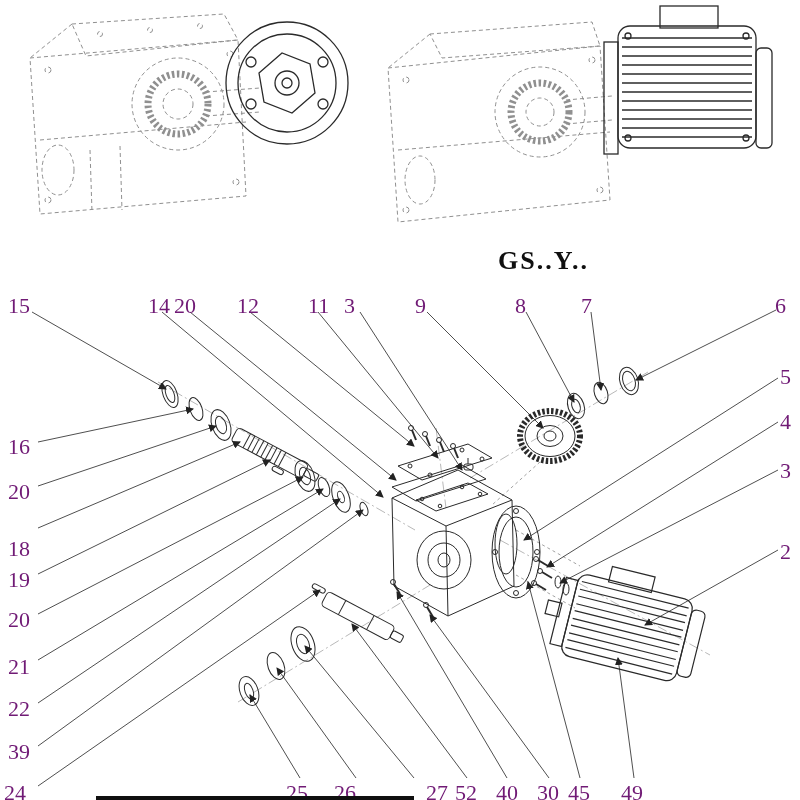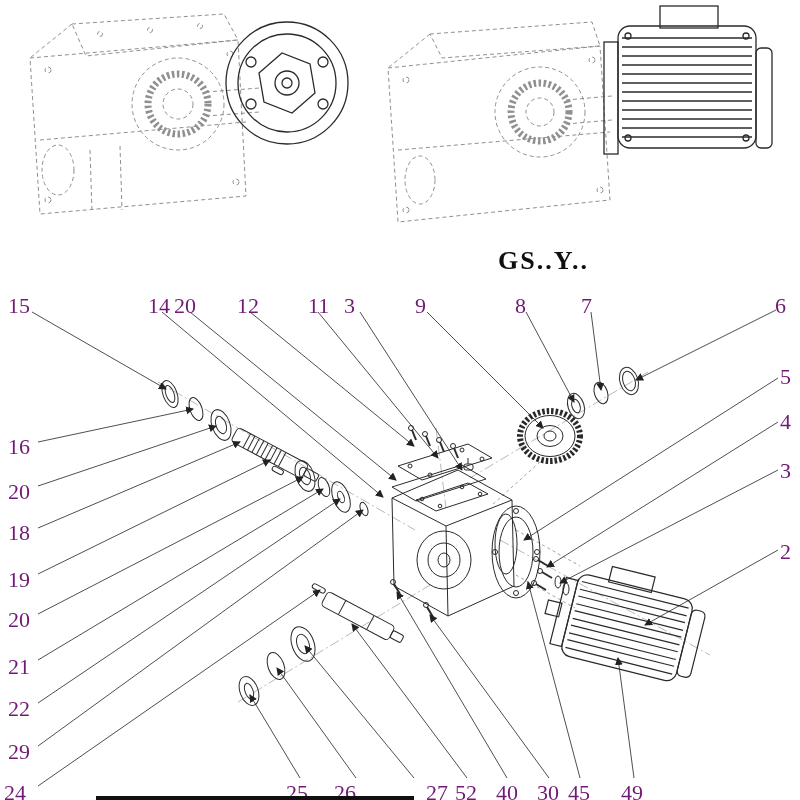--- a/index.html
+++ b/index.html
@@ -337,26 +337,26 @@
   <div class="co" style="left:415px;top:287px">9</div>
   <div class="co" style="left:515px;top:287px">8</div>
   <div class="co" style="left:581px;top:287px">7</div>
   <div class="co" style="left:775px;top:287px">6</div>
   <div class="co" style="left:780px;top:358px">5</div>
   <div class="co" style="left:780px;top:403px">4</div>
   <div class="co" style="left:780px;top:452px">3</div>
   <div class="co" style="left:780px;top:533px">2</div>
   <div class="co" style="left:8px;top:428px">16</div>
   <div class="co" style="left:8px;top:473px">20</div>
-  <div class="co" style="left:8px;top:514px">18</div>
+  <div class="co" style="left:8px;top:530px">18</div>
   <div class="co" style="left:8px;top:561px">19</div>
   <div class="co" style="left:8px;top:601px">20</div>
   <div class="co" style="left:8px;top:648px">21</div>
   <div class="co" style="left:8px;top:690px">22</div>
-  <div class="co" style="left:8px;top:733px">29</div>
+  <div class="co" style="left:8px;top:733px">39</div>
   <div class="co" style="left:4px;top:774px">24</div>
   <div class="co" style="left:286px;top:774px">25</div>
   <div class="co" style="left:334px;top:774px">26</div>
   <div class="co" style="left:426px;top:774px">27</div>
   <div class="co" style="left:455px;top:774px">52</div>
   <div class="co" style="left:496px;top:774px">40</div>
   <div class="co" style="left:537px;top:774px">30</div>
   <div class="co" style="left:568px;top:774px">45</div>
   <div class="co" style="left:621px;top:774px">49</div>
 

